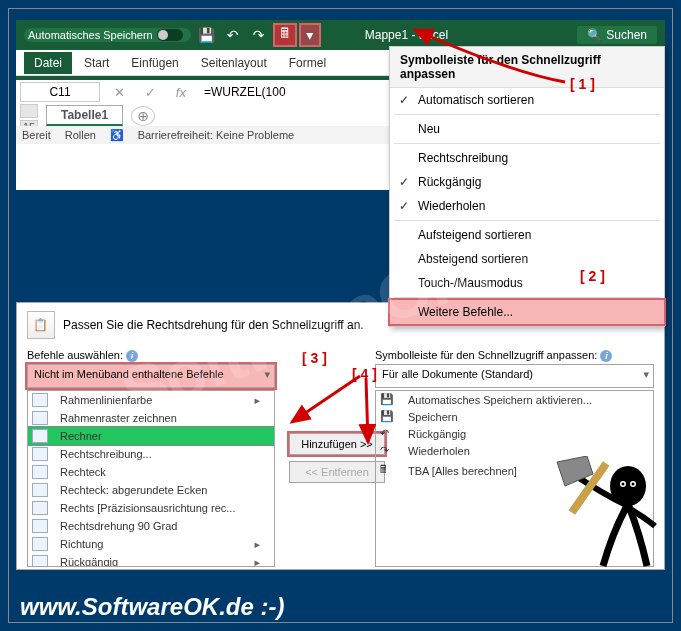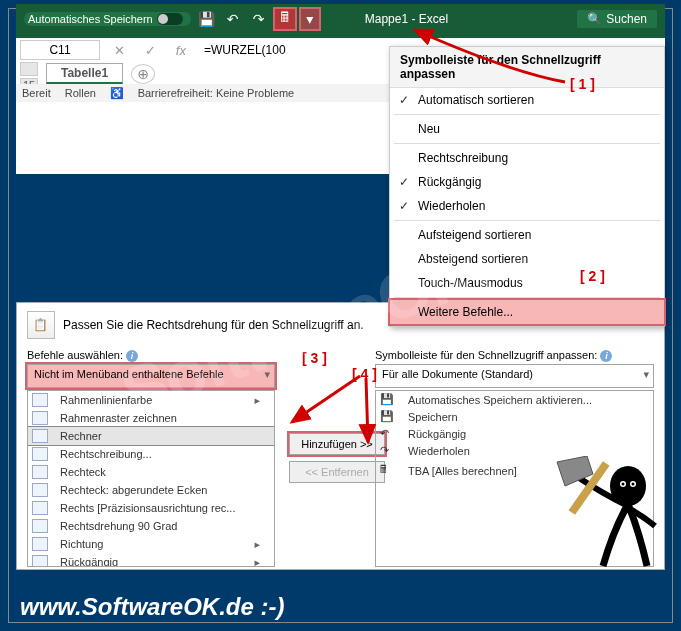--- a/index.html
+++ b/index.html
@@ -1,21 +1,21 @@
 <!DOCTYPE html>
 <html><head>
 <meta charset="utf-8">
 <style>
 * { margin: 0; padding: 0; box-sizing: border-box; font-family: 'Segoe UI', Arial, sans-serif; }
 body { width: 681px; height: 631px; background: #003a6a; position: relative; overflow: hidden; }
 .watermark { position: absolute; top: 50%; left: 50%; transform: translate(-50%, -50%) rotate(-20deg); font-size: 68px; font-weight: bold; color: rgba(255,255,255,0.15); pointer-events: none; z-index: 100; white-space: nowrap; letter-spacing: -2px; }
 .frame { position: absolute; top: 8px; left: 8px; right: 8px; bottom: 8px; border: 1px solid #888; background: transparent; }
 
 
-.excel-top { position: absolute; top: 4px; left: 16px; right: 16px; height: 170px; background: #fff; }
+.excel-top { position: absolute; top: 20px; left: 16px; right: 16px; height: 170px; background: #fff; }
 .titlebar { height: 30px; background: #185c37; display: flex; align-items: center; padding: 0 8px; color: #fff; font-size: 12px; gap: 6px; }
 .autosave-toggle { background: #217346; border-radius: 10px; padding: 1px 8px 1px 4px; display: flex; align-items: center; font-size: 11px; }
 .toggle-pill { width: 26px; height: 12px; background: #0a3d22; border-radius: 8px; margin-left: 4px; position: relative; }
 .toggle-pill::after { content:''; position:absolute; width:10px; height:10px; background:#ccc; border-radius:50%; top:1px; left:1px; }
 .qat-icon { width: 20px; height: 20px; display:flex; align-items:center; justify-content:center; cursor:pointer; font-size:14px; }
 .qat-calc { background: #b33535; outline:2px solid #d3636d; }
 .qat-drop { background: #964747; outline:2px solid #d3636d; width:18px; }
 .app-title { margin-left: 40px; font-size: 12px; }
 .search-box { margin-left:auto; background:#217346; padding:2px 10px; border-radius:2px; display:flex; align-items:center; gap:4px; font-size:12px;}
 .ribbon-tabs { height: 26px; background:#fff; display:flex; align-items:center; padding:0 8px; font-size:12px; gap:2px; color:#333; border-bottom:1px solid #ddd;}
@@ -55,21 +55,21 @@
 .col-right { flex:1;}
 .col-label { font-size:11px; margin-bottom:2px;}
 .info-i { display:inline-block; width:12px; height:12px; border-radius:50%; background:#7aa7d9; color:#fff; font-size:9px; text-align:center; line-height:12px; font-style:italic; font-weight:bold;}
 .combobox { border:1px solid #a4a4a4; padding:3px 18px 7px 6px; background:#fff; position:relative; font-size:11px; margin-bottom:2px;}
 .combobox::after { content:'▾'; position:absolute; right:4px; top:3px; color:#666;}
 .combo-hl { background:#f8b7b7; outline:2px solid #d3636d;}
 .listbox { border:1px solid #a4a4a4; flex:1; overflow:hidden; position:relative;}
 .list-item { display:flex; align-items:center; gap:12px; padding:2px 4px; font-size:11px; color:#333;}
 .list-item.sub { padding-right:14px;}
 .list-item.sub::after { content:'▸'; margin-left:auto; color:#666;}
-.list-item.selected { background:#e5e5e5; outline:1px solid #888;}
+.list-item.selected { background:#22c55e; outline:1px solid #888;}
 .item-ico { width:16px; height:14px; border:1px solid #9ac; background:#eef4fb; flex-shrink:0;}
 .midbtn { border:1px solid #a4a4a4; background:#efefef; padding:4px 8px; font-size:11px; cursor:pointer; width:96px;margin-left:24px;}
 .midbtn.hl { outline:2px solid #d3636d;}
 .midbtn.disabled { color:#aaa;}
 
 
 .footer { position:absolute; bottom:10px; left:20px; color:#fff; font-size:24px; font-weight:bold; font-style:italic;}
 
 
 .arrow-svg { position:absolute; z-index:55; pointer-events:none;}
@@ -93,20 +93,28 @@
     <span class="qat-icon">💾</span>
     <span class="qat-icon">↶</span>
     <span class="qat-icon">↷</span>
     <span class="qat-icon qat-calc">🖩</span>
     <span class="qat-icon qat-drop">▾</span>
     <span class="app-title">Mappe1  -  Excel</span>
     <div class="search-box">
       <span>🔍</span>
       <span>Suchen</span>
     </div>
+  </div>
+  <div class="ribbon-tabs">
+    <div class="ribbon-tab file">Datei</div>
+    <div class="ribbon-tab">Start</div>
+    <div class="ribbon-tab">Einfügen</div>
+    <div class="ribbon-tab">Seitenlayout</div>
+    <div class="ribbon-tab">Formel</div>
+    <div class="ribbon-tab" style="margin-left:auto">Hilfe</div>
   </div>
   <div class="namebox-row">
     <div class="namebox">C11</div>
     <span class="fx-btn">✕</span>
     <span class="fx-btn">✓</span>
     <span class="fx-btn"><i>fx</i></span>
     <input class="formula-input" value="=WURZEL(100" style="">
   </div>
   <div class="sheet-area">
     <div class="rowhead">&nbsp;</div>

